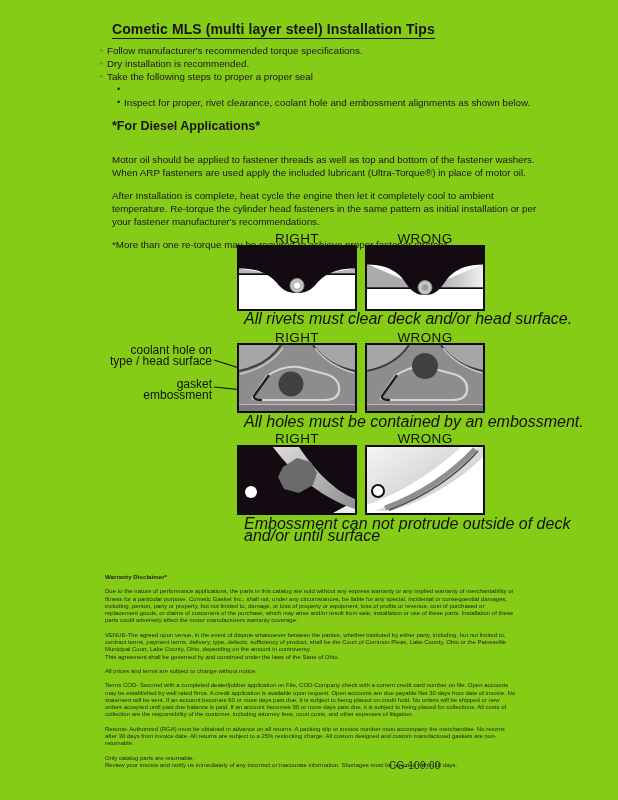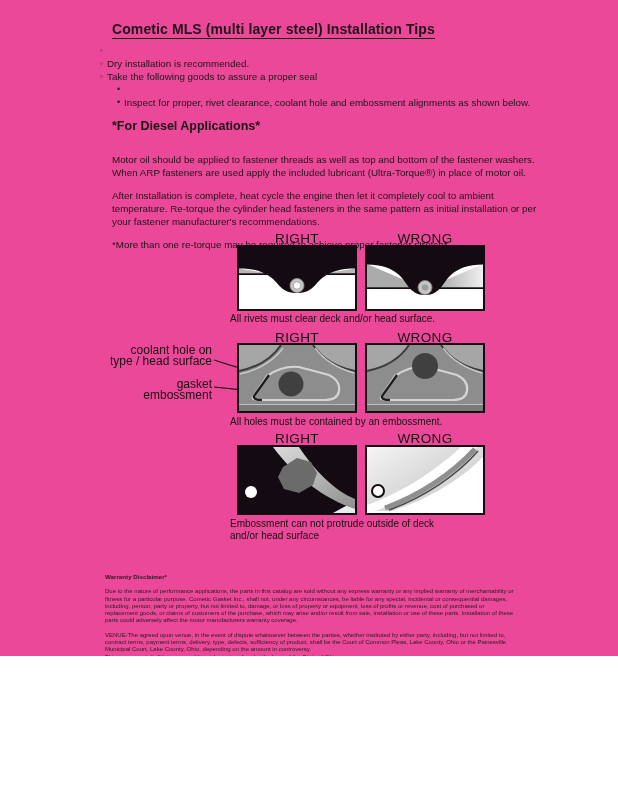--- a/index.html
+++ b/index.html
@@ -1,35 +1,35 @@
 <!DOCTYPE html>
 <html><head>
 <meta charset="utf-8">
 <style>
   * { margin:0; padding:0; box-sizing:border-box; }
   html,body { background:#ffffff; }
   body { width:618px; height:800px; font-family:"Liberation Sans", sans-serif; color:#1b1418; }
-  .page { position:relative; width:618px; height:656px; background:#ec4899; overflow:hidden; }
+  .page { position:relative; width:618px; height:800px; background:#84cc16; overflow:hidden; }
 
   .title { position:absolute; left:112px; top:21px; font-size:14px; font-weight:bold;
            border-bottom:1.6px solid #1b1418; padding-bottom:1px; letter-spacing:0.1px; }
 
   .bullets { position:absolute; left:100px; top:44px; width:470px; font-size:9.8px; line-height:13px; list-style:none; }
   .bullets .b { display:flex; }
   .bullets .b .mk { width:7px; flex:0 0 7px; font-size:8px; line-height:13px; }
   .bullets .sub { margin-left:17px; }
   .bullets .sub .mk { font-size:9px; }
 
   .diesel { position:absolute; left:112px; top:119px; width:428px; }
   .diesel h2 { font-size:12.5px; font-weight:bold; margin-bottom:20px; }
   .diesel p { font-size:9.8px; line-height:13px; margin-bottom:10px; }
 
   .dg-head { position:absolute; width:120px; text-align:center; font-size:13.5px; letter-spacing:0.4px; color:#14100f; }
   .dg-panel { position:absolute; width:120px; }
-  .dg-cap { position:absolute; left:230px; font-size:10px; line-height:12px; color:#14100f; }
+  .dg-cap { position:absolute; left:244px; font-size:16px; line-height:12px; color:#14100f;font-style:italic; }
 
   .lbl { position:absolute; width:104px; text-align:right; font-size:12px; line-height:11px; color:#14100f; }
   .leader { position:absolute; left:110px; top:344px; pointer-events:none; }
 
   .legal { position:absolute; left:105px; top:573px; width:412px; font-size:6px; line-height:7.3px; color:#221d20; }
   .legal .lg-head { font-weight:bold; font-size:6.2px; margin-bottom:8px; }
   .legal p { margin-bottom:7px; }
   .legal p.no-gap { margin-bottom:0; }
 
   .page-code { position:absolute; left:389px; top:760px; font-size:10px; letter-spacing:0.3px; color:#2a2427; }
@@ -37,28 +37,29 @@
 </head>
 <body>
 
 <div class="page">
 
   <div class="title">Cometic MLS (multi layer steel) Installation Tips</div>
 
   <div class="bullets">
     <div class="b">
       <span class="mk">◦</span>
+      <span>Follow manufacturer's recommended torque specifications.</span>
     </div>
     <div class="b">
       <span class="mk">◦</span>
       <span>Dry installation is recommended.</span>
     </div>
     <div class="b">
       <span class="mk">◦</span>
-      <span>Take the following goods to assure a proper seal</span>
+      <span>Take the following steps to proper a proper seal</span>
     </div>
     <div class="b sub">
       <span class="mk">•</span>
     </div>
     <div class="b sub">
       <span class="mk">•</span>
       <span>Inspect for proper, rivet clearance, coolant hole and embossment alignments as shown below.</span>
     </div>
   </div>
 
@@ -172,21 +173,21 @@
     <rect x="1" y="1" width="118" height="68" fill="#ffffff" stroke="#140b12" stroke-width="2"></rect>
     <path d="M2,2 L96,2 C70,26 36,48 2,60 Z" fill="url(#gF)"></path>
     <path d="M112,2 L118,2 L118,12 C94,36 60,56 26,66 L10,66 C48,52 86,30 112,2 Z" fill="url(#gF)"></path>
     <path d="M110,4 C88,28 56,50 20,63" stroke="#8f8f8f" stroke-width="5" fill="none"></path>
     <path d="M113,6 C92,30 60,52 24,65" stroke="#4a4a4a" stroke-width="1.6" fill="none"></path>
     <circle cx="13" cy="46" r="6" fill="#ffffff" stroke="#140b12" stroke-width="2"></circle>
   </svg>
 
   <div class="dg-cap" style="top:518px;">
     <div>Embossment can not protrude outside of deck</div>
-    <div>and/or head surface</div>
+    <div>and/or until surface</div>
   </div>
 
   <div class="legal">
     <div class="lg-head">Warranty Disclaimer*</div>
     <p>Due to the nature of performance applications, the parts in this catalog are sold without any express warranty or any implied warranty of merchantability or fitness for a particular purpose.  Cometic Gasket Inc., shall not, under any circumstances, be liable for any special, incidental or consequential damages, including, person, party or property, but not limited to, damage, or loss of property or equipment, loss of profits or revenue, cost of purchased or replacement goods, or claims of customers of the purchase, which may arise and/or result from sale, installation or use of these parts.  Installation of these parts could adversely affect the motor manufacturers warranty coverage.</p>
     <p class="no-gap">VENUE-The agreed upon venue, in the event of dispute whatsoever between the parties, whether instituted by either party, including, but not limited to, contract terms, payment terms, delivery, type, defects, sufficiency of product, shall be the Court of Common Pleas, Lake County, Ohio or the Painesville Municipal Court, Lake County, Ohio, depending on the amount in controversy.</p>
     <p>This agreement shall be governed by and construed under the laws of the State of Ohio.</p>
     <p>All prices and terms are subject to change without notice.</p>
     <p>Terms COD- Secured with a completed dealer/jobber application on File, COD-Company check with a current credit card number on file.  Open accounts may be established by well rated firms.  A credit application is available upon request.  Open accounts are due payable Net 30 days from date of invoice.  No statement will be sent.  If an account becomes 60 or more days past due, it is subject to being placed on credit hold.  No orders will be shipped or new orders accepted until past due balance is paid.  If an account becomes 90 or more days past due, it is subject to being placed for collections.  All costs of collection are the responsibility of the customer, including attorney fees, court costs, and other expenses of litigation.</p>
     <p>Returns- Authorized (RGA) must be obtained in advance on all returns.  A packing slip or invoice number must accompany the merchandise.  No returns after 30 days from invoice date.  All returns are subject to a 25% restocking charge.  All custom designed and custom manufactured gaskets are non-returnable.</p>

